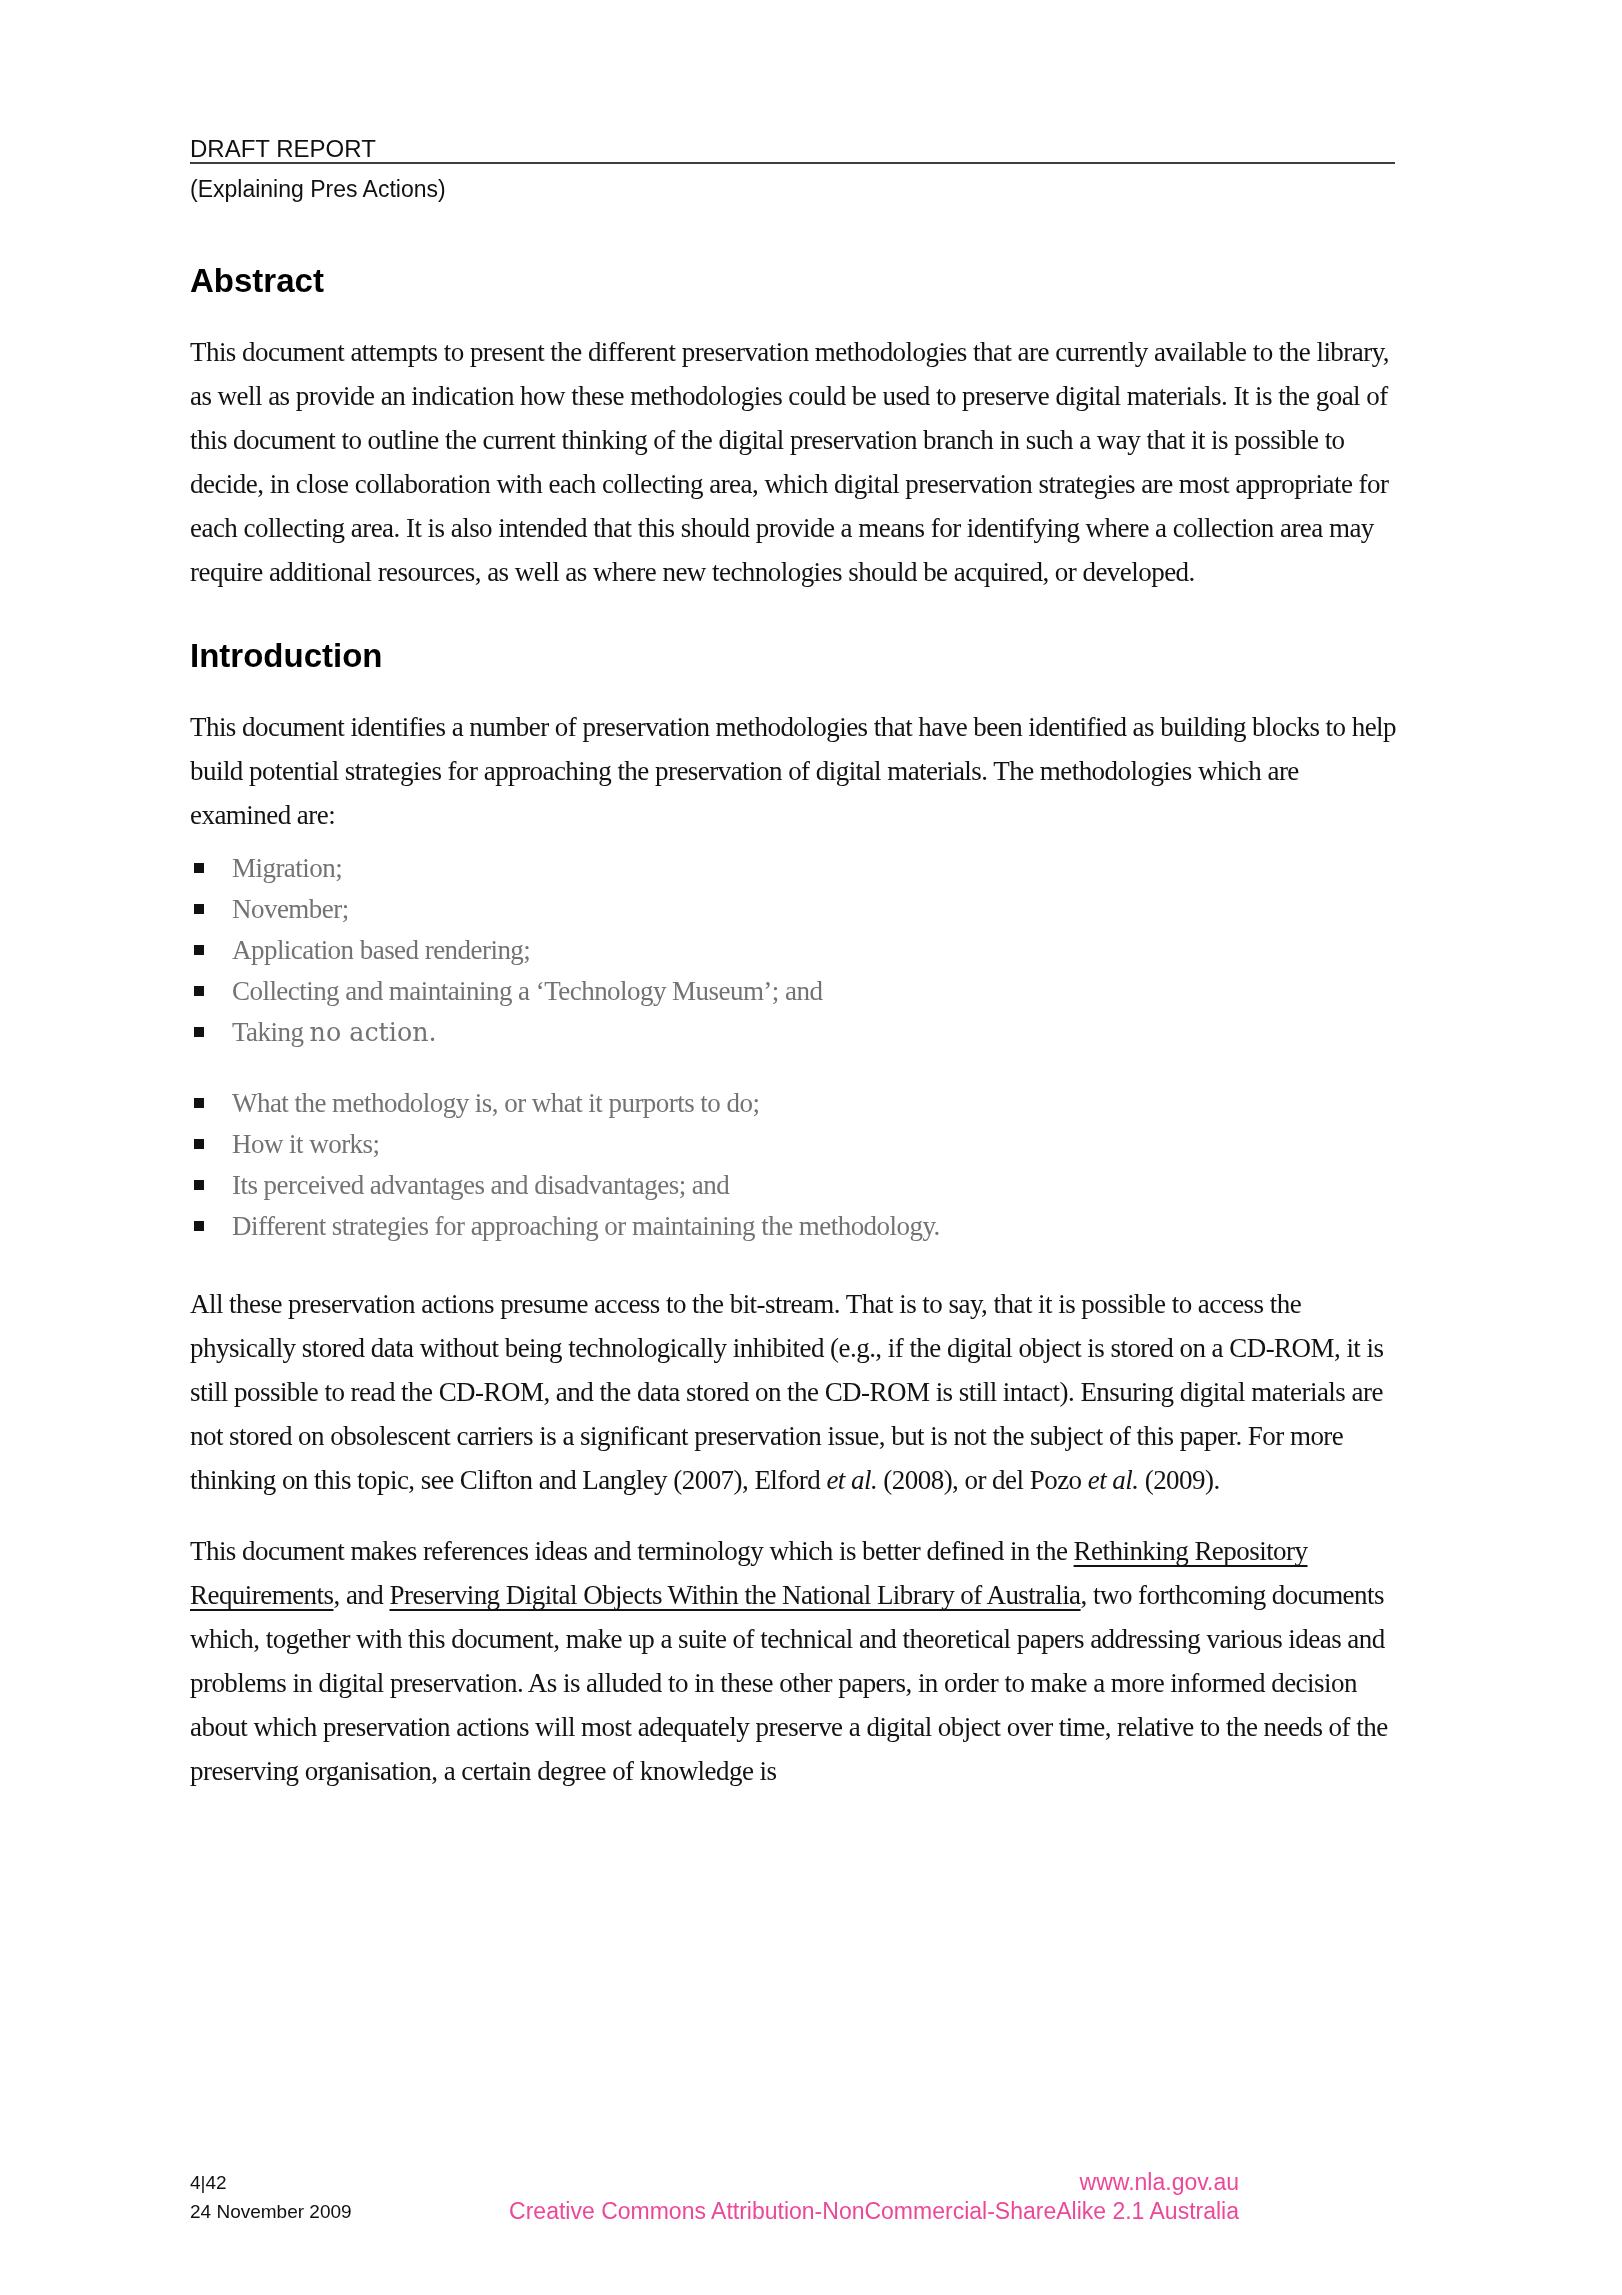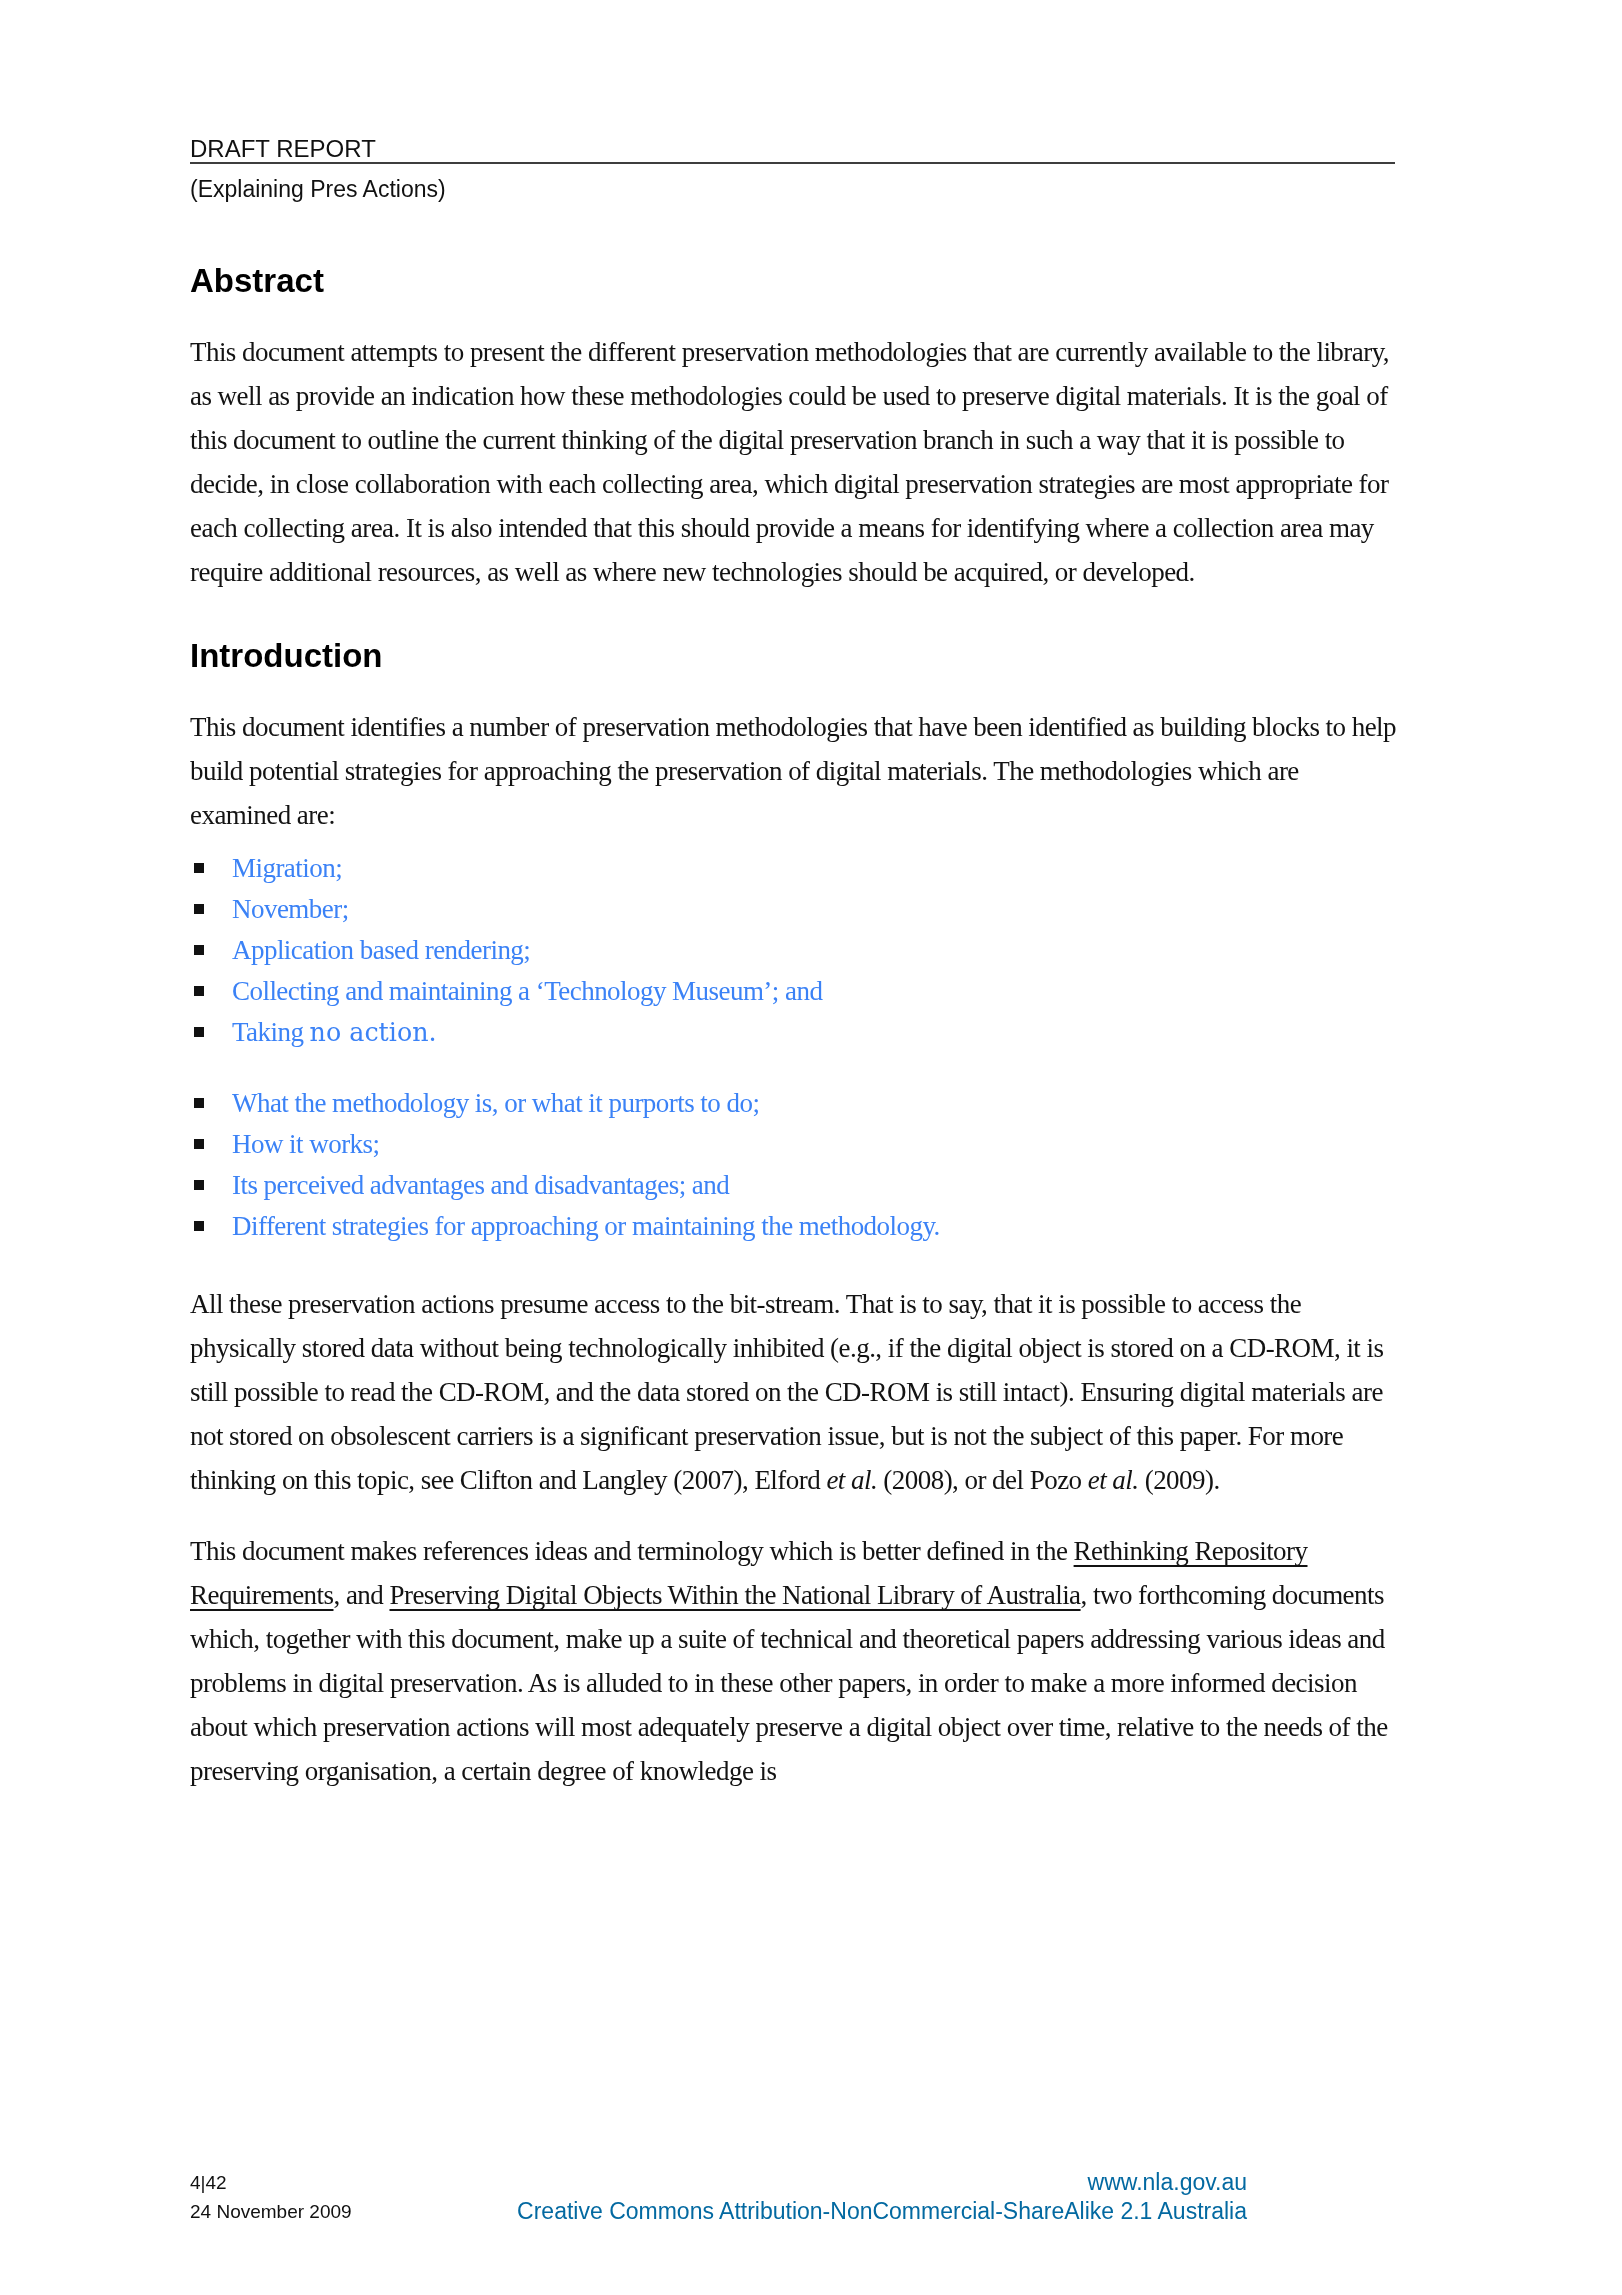--- a/index.html
+++ b/index.html
@@ -75,21 +75,21 @@
   p.mt-refs { margin-top: 27px; }
 
   ul.bullet-list {
     list-style: none;
     margin: 11px 0 0 0;
     padding: 0;
     font-family: "Liberation Serif", serif;
     font-size: 27px;
     line-height: 41px;
     letter-spacing: -0.02em;
-    color: #3b82f6;
+    color: #737373;
     text-align: right;
   }
   ul.bullet-list.aspects { margin-top: 30px; }
   ul.bullet-list li {
     display: flex;
     align-items: flex-start;
     padding-left: 4px;
   }
   ul.bullet-list .bullet {
     flex: 0 0 auto;
@@ -118,27 +118,27 @@
     position: absolute;
     left: 190px;
     top: 2168px;
     font-family: "Liberation Sans", sans-serif;
     font-size: 19px;
     line-height: 29px;
     color: #111;
   }
   .footer-right {
     position: absolute;
-    right: 227px;
+    right: 235px;
     top: 2168px;
     text-align: right;
     font-family: "Liberation Sans", sans-serif;
     font-size: 23px;
     line-height: 29px;
-    color: #0369a1;
+    color: #ec4899;
   }
 </style>
 </head>
 <body>
 
 <div class="page">
 
   <div class="doc-title">DRAFT REPORT</div>
 
   <div class="header-rule"></div>

